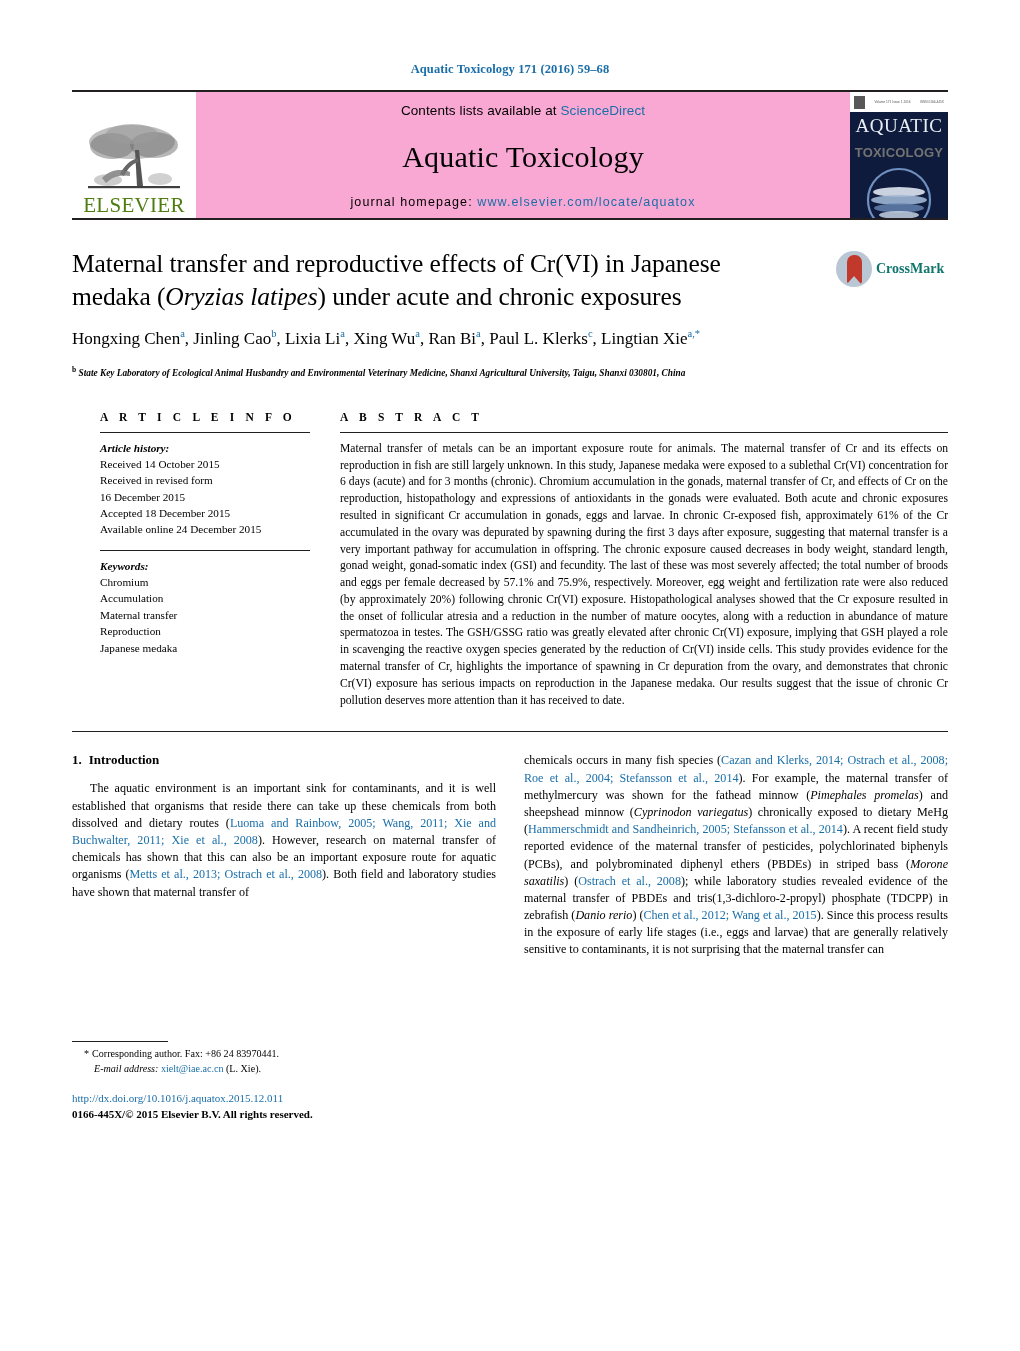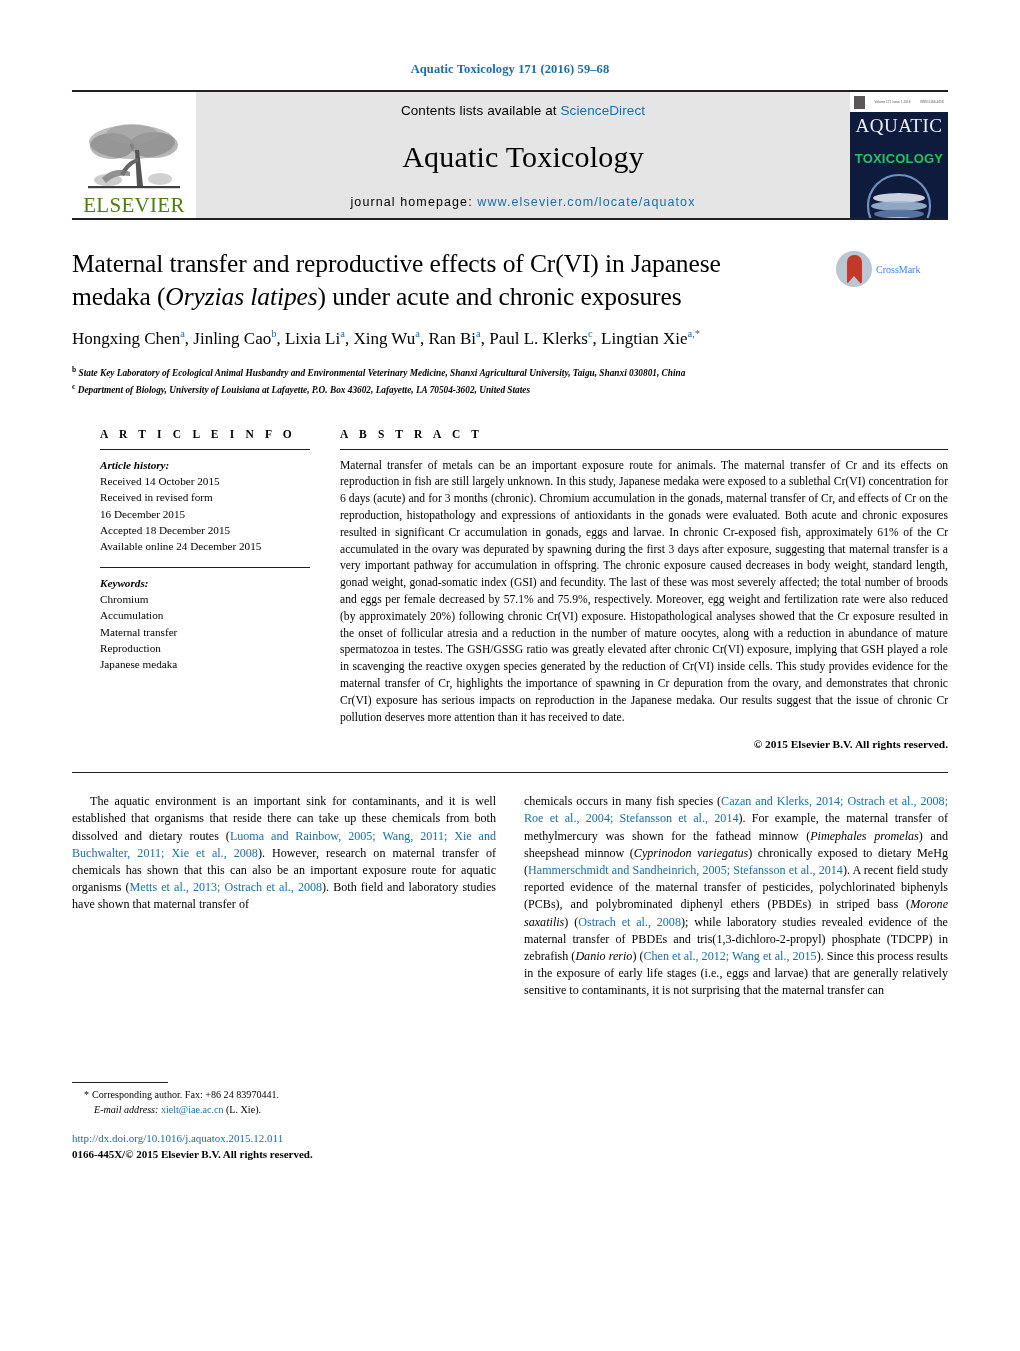--- a/index.html
+++ b/index.html
@@ -54,21 +54,21 @@
     font-family: "Liberation Serif", serif;
     color: #4d7c0f;
     font-size: 21px;
     letter-spacing: .3px;
     line-height: 1;
     margin-top: 1px;
     font-weight: normal;
   }
   .masthead-center {
     flex: 1 1 auto;
-    background: #e5e5e5;
+    background: #f9a8d4;
     display: flex;
     flex-direction: column;
     justify-content: space-between;
     align-items: center;
     padding: 11px 0 9px 0;
   }
   .contents-line {
     font-family: "Liberation Sans", sans-serif;
     font-size: 13.5px;
     color: #000;
@@ -118,28 +118,28 @@
   .cover-word1 {
     color: #e9eef5;
     font-family: "Liberation Serif", serif;
     font-size: 19px;
     text-align: center;
     letter-spacing: .5px;
     margin-top: 4px;
     line-height: 1;
   }
   .cover-word2 {
-    color: #22c55e;
+    color: #737373;
     font-family: "Liberation Sans", sans-serif;
     font-weight: bold;
     font-size: 13px;
     text-align: center;
     letter-spacing: .2px;
     line-height: 1;
-    margin-top: 17px;
+    margin-top: 11px;
   }
   .cover-art { margin-top: 3px; }
 
   
   .title-block {
     margin: 27px 72px 0 72px;
     position: relative;
   }
   .article-title {
     font-size: 25.5px;
@@ -175,22 +175,23 @@
   .cm-badge .inner:after {
     content:"";
     position:absolute;
     bottom: 0; left: 0;
     border-left: 7.5px solid transparent;
     border-right: 7.5px solid transparent;
     border-bottom: 8px solid #b9c6d4;
   }
   .cm-text {
     font-family: "Liberation Serif", serif;
-    font-size: 10px;
-    color: #3b82f6;
+    font-size: 14px;
+    color: #0f766e;
+    font-weight: bold;
   }
   .authors {
     font-size: 17px;
     margin-top: 14px;
     line-height: 1.35;
   }
   .authors sup { font-size: 10.5px; color: #1a6ea8; }
   .affil {
     margin-top: 13px;
     font-size: 9.3px;
@@ -371,21 +372,20 @@
       <span>Maternal transfer and reproductive effects of Cr(VI) in Japanese</span><br>
       <span>medaka (</span><i>Oryzias latipes</i><span>) under acute and chronic exposures</span>
     </h1>
 
     <div class="authors">
       <span><span>Hongxing Chen</span><sup>a</sup></span><span>, </span><span><span>Jinling Cao</span><sup>b</sup></span><span>, </span><span><span>Lixia Li</span><sup>a</sup></span><span>, </span><span><span>Xing Wu</span><sup>a</sup></span><span>, </span><span><span>Ran Bi</span><sup>a</sup></span><span>, </span><span><span>Paul L. Klerks</span><sup>c</sup></span><span>, </span><span><span>Lingtian Xie</span><sup>a,*</sup></span>
     </div>
 
     <div class="affil">
       <div><sup>b</sup> <span>State Key Laboratory of Ecological Animal Husbandry and Environmental Veterinary Medicine, Shanxi Agricultural University, Taigu, Shanxi 030801, China</span></div>
-      <div><sup>c</sup> <span>Department of Biology, University of Louisiana at Lafayette, P.O. Box 43602, Lafayette, LA 70504-3602, United States</span></div>
     </div>
   </div>
 
   <div class="infoabs">
     <div class="col-info">
       <div class="sec-head">A R T I C L E   I N F O</div>
       <div class="rule"></div>
       <div class="info-body">
         <div class="lbl">Article history:</div>
         <div>Received 14 October 2015</div>
@@ -402,29 +402,31 @@
         <div>Maternal transfer</div>
         <div>Reproduction</div>
         <div>Japanese medaka</div>
       </div>
     </div>
 
     <div class="col-abs">
       <div class="sec-head">A B S T R A C T</div>
       <div class="rule"></div>
       <div class="abstract-body">Maternal transfer of metals can be an important exposure route for animals. The maternal transfer of Cr and its effects on reproduction in fish are still largely unknown. In this study, Japanese medaka were exposed to a sublethal Cr(VI) concentration for 6 days (acute) and for 3 months (chronic). Chromium accumulation in the gonads, maternal transfer of Cr, and effects of Cr on the reproduction, histopathology and expressions of antioxidants in the gonads were evaluated. Both acute and chronic exposures resulted in significant Cr accumulation in gonads, eggs and larvae. In chronic Cr-exposed fish, approximately 61% of the Cr accumulated in the ovary was depurated by spawning during the first 3 days after exposure, suggesting that maternal transfer is a very important pathway for accumulation in offspring. The chronic exposure caused decreases in body weight, standard length, gonad weight, gonad-somatic index (GSI) and fecundity. The last of these was most severely affected; the total number of broods and eggs per female decreased by 57.1% and 75.9%, respectively. Moreover, egg weight and fertilization rate were also reduced (by approximately 20%) following chronic Cr(VI) exposure. Histopathological analyses showed that the Cr exposure resulted in the onset of follicular atresia and a reduction in the number of mature oocytes, along with a reduction in abundance of mature spermatozoa in testes. The GSH/GSSG ratio was greatly elevated after chronic Cr(VI) exposure, implying that GSH played a role in scavenging the reactive oxygen species generated by the reduction of Cr(VI) inside cells. This study provides evidence for the maternal transfer of Cr, highlights the importance of spawning in Cr depuration from the ovary, and demonstrates that chronic Cr(VI) exposure has serious impacts on reproduction in the Japanese medaka. Our results suggest that the issue of chronic Cr pollution deserves more attention than it has received to date.</div>
-      <div class="copyright">© 2015 Elsevier B.V. All rights reserved.</div>
     </div>
   </div>
 
   <div class="body-rule"></div>
 
   <div class="body-cols">
 
     <div class="bcol" style="min-height:370px;">
+      <h2 class="sect">
+        <span class="num">1.</span><span>Introduction</span>
+      </h2>
       <p class="para"><span>The aquatic environment is an important sink for contaminants, and it is well established that organisms that reside there can take up these chemicals from both dissolved and dietary routes (</span><span class="ref">Luoma and Rainbow, 2005; Wang, 2011; Xie and Buchwalter, 2011; Xie et al., 2008</span><span>). However, research on maternal transfer of chemicals has shown that this can also be an important exposure route for aquatic organisms (</span><span class="ref">Metts et al., 2013; Ostrach et al., 2008</span><span>). Both field and laboratory studies have shown that maternal transfer of</span></p>
 
       <div class="footnote-wrap">
         <div class="fn-rule"></div>
         <div class="fn">
           <span class="fn-indent"><span class="star">*</span><span>Corresponding author. Fax: +86 24 83970441.</span></span>
         </div>
         <div class="fn fn-indent" style="padding-left:22px;">
           <span class="em">E-mail address:</span> <span class="ref">xielt@iae.ac.cn</span> <span>(L. Xie).</span>
         </div>

